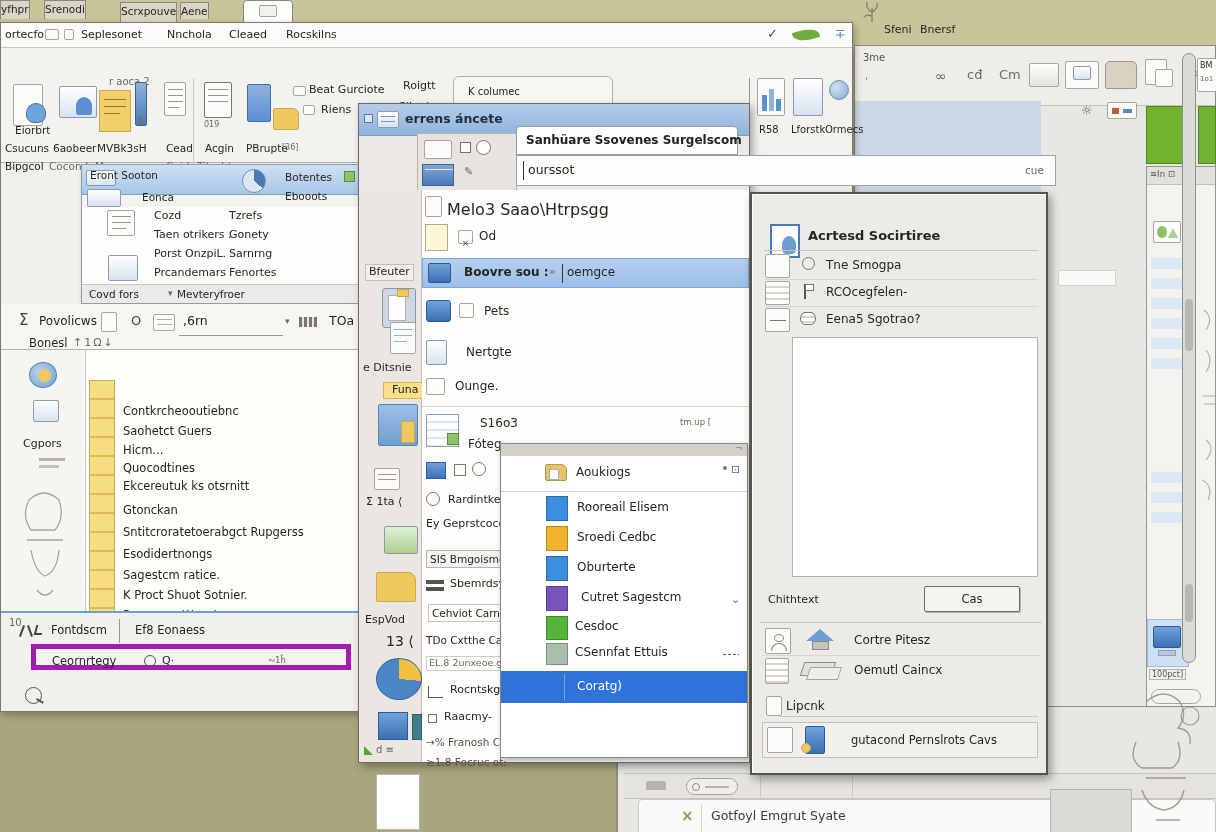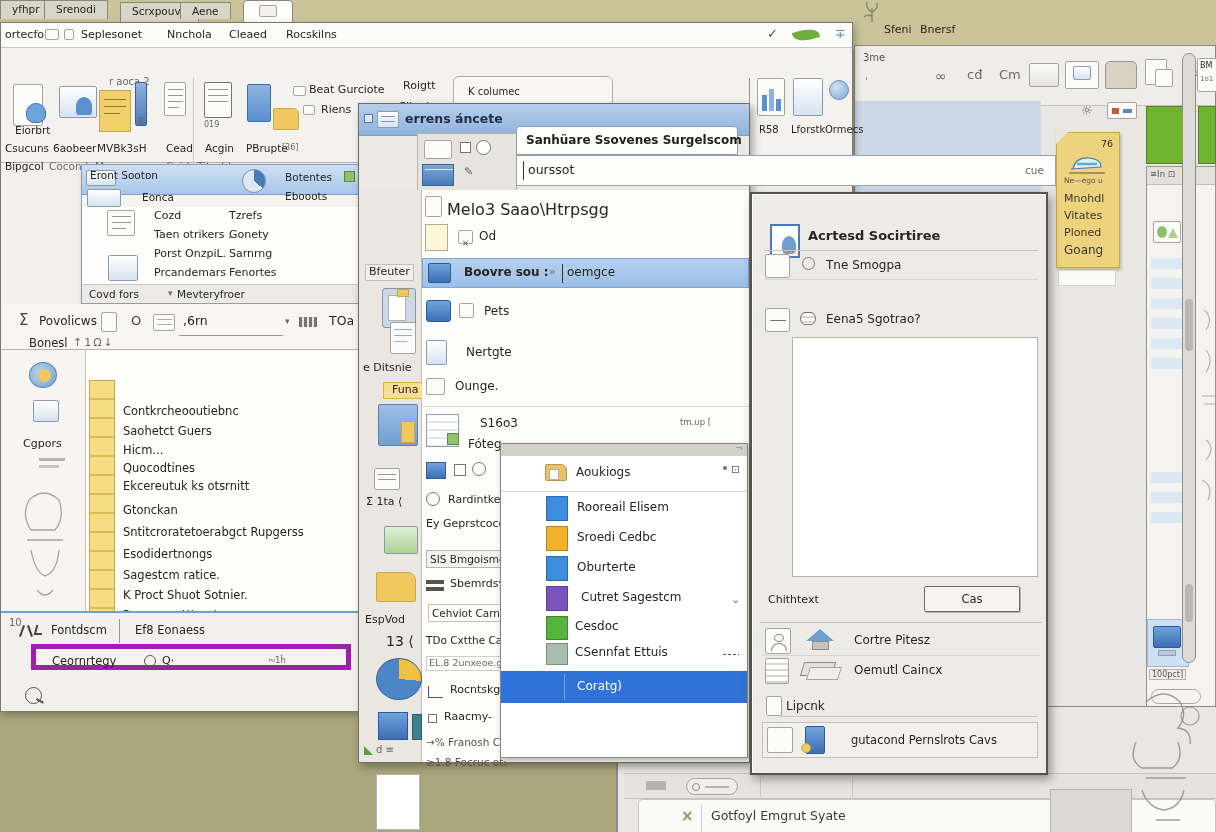--- a/index.html
+++ b/index.html
@@ -4,21 +4,21 @@
 <style>
 html,body{margin:0;padding:0}
 .scene{position:relative;width:1216px;height:832px;background:#a9a67d;overflow:hidden;font-family:"DejaVu Sans",sans-serif}
 .a{position:absolute;box-sizing:border-box}
 .t{white-space:nowrap;color:#26251f;font-size:11px;line-height:1.15;font-family:"DejaVu Sans",sans-serif}
 .win{background:#f1f0ec;border:1px solid #7b796f;box-shadow:2px 3px 7px rgba(50,50,30,.38)}
 .bx{border:1px solid #8d9aab;background:linear-gradient(#ffffff,#d6e3f2);border-radius:2px}
 .fl{border:1px solid #a6a49c;background:#fbfbf9;border-radius:2px}
 .vl{width:1px;background:#c9c7bf}
 .hl{height:1px;background:#c9c7bf}
-.tab{background:#d9d6c7;border:1px solid #8a887c;border-bottom:none;color:#26251f;font-size:10.5px;padding:2px 11px}
+.tab{background:#d9d6c7;border:1px solid #8a887c;border-bottom:none;color:#26251f;font-size:10.5px;padding:2px 0}
 .gray{color:#6b6963}
 svg{display:block}
 </style>
 </head>
 <body>
 
 <div class="scene">
 
   <div class="a" style="left:0;top:0;width:1216px;height:50px;background:#c9c49a"></div>
 
@@ -95,34 +95,20 @@
     <span class="a t" style="left:2px;top:502px;font-size:8px;color:#55534c;border:1px solid #b5b3ac;background:#f0eeea;padding:0 2px">100pct]</span>
     <div class="a" style="left:4px;top:522px;width:50px;height:15px;border:1px solid #a8a6a0;border-radius:8px"></div>
     <div class="a" style="left:8px;top:544px;width:40px;height:28px;border:1px solid #a8a6a0;border-radius:4px"></div>
   </div>
 
   <div class="a" style="left:1182px;top:53px;width:14px;height:610px;background:#dddbd6;border:1px solid #908e87;border-radius:7px;z-index:4">
     <div class="a" style="left:2px;top:245px;width:8px;height:52px;background:#b9b7b1;border-radius:4px"></div>
     <div class="a" style="left:2px;top:530px;width:8px;height:38px;background:#b9b7b1;border-radius:4px"></div>
   </div>
 
-  <div class="a" style="left: 1056px; top: 132px; width: 64px; height: 136px; border: 1px solid rgb(201, 169, 78); box-shadow: rgba(60, 50, 20, 0.3) 1px 2px 3px; z-index: 5; background: rgb(238, 211, 127);">
-    <span class="a" style="left:-1px;top:-1px;width:0;height:0;border-top:12px solid #e9e7e3;border-right:12px solid transparent"></span>
-    <span class="a t" style="left:44px;top:6px;font-size:9.5px">76</span>
-    <svg class="a" width="44" height="30" style="left:8px;top:18px" viewBox="0 0 44 30">
-        <path d="M8 18 Q10 6 24 7 Q36 8 36 16 L6 18 Z" fill="#dff0f6" stroke="#4a7fa8" stroke-width="1.2"></path>
-        <path d="M12 13 H32" stroke="#57b0cf" stroke-width="2.5" fill="none"></path>
-        <path d="M4 22 H40" stroke="#55534c" stroke-width="1" fill="none"></path>
-      </svg>
-    <span class="a t" style="left:7px;top:44px;font-size:7.5px;color:#55534c">Ne—ego u</span>
-    <span class="a t" style="left:7px;top:60px;font-size:11px;color:#3a382f">Mnohdl</span>
-    <span class="a t" style="left:7px;top:77px;font-size:11px;color:#3a382f">Vitates</span>
-    <span class="a t" style="left:7px;top:94px;font-size:11px;color:#3a382f">Ploned</span>
-    <span class="a t" style="left:7px;top:111px;font-size:12px;color:#3a382f">Goang</span>
-  </div>
   <div class="a" style="left:1058px;top:270px;width:58px;height:16px;background:#fafaf8;border:1px solid #d5d3cd;z-index:5"></div>
 
   <div class="a win" style="left:0;top:22px;width:853px;height:690px;z-index:2">
 
     <div class="a" style="left:0;top:0;width:851px;height:25px;background:#fbfbf9;border-bottom:1px solid #c8c6bf">
       <span class="a t" style="left:4px;top:6px">ortecfoi</span>
       <span class="a fl" style="left:44px;top:6px;width:14px;height:11px"></span>
       <span class="a fl" style="left:63px;top:6px;width:10px;height:11px"></span>
       <span class="a t" style="left:80px;top:6px">Seplesonet</span>
       <span class="a t" style="left:166px;top:6px">Nnchola</span>
@@ -490,20 +476,27 @@
       <span class="a" style="left:10px;top:10px;width:14px;height:18px;background:#6f9fce;border-radius:50% 50% 30% 30%"></span>
     </span>
     <span class="a t" style="left:56px;top:35px;font-size:13px;font-weight:600">Acrtesd Socirtiree</span>
 
     <div class="a" style="left:12px;top:56px;width:274px;height:86px;border-top:1px solid #c6c3bc">
       <div class="a" style="left:0;top:2px;width:274px;height:27px;border-bottom:1px solid #d8d5cf">
         <span class="a fl" style="left:1px;top:1px;width:25px;height:24px"></span>
         <span class="a" style="left:38px;top:4px;width:13px;height:13px;border:1.4px solid #77756d;border-radius:50%"></span>
         <span class="a t" style="left:62px;top:6px;font-size:12px">Tne Smogpa</span>
       </div>
+      <div class="a" style="left:0;top:29px;width:274px;height:27px;border-bottom:1px solid #d8d5cf">
+        <span class="a fl" style="left:1px;top:1px;width:25px;height:24px;background:repeating-linear-gradient(180deg,#fdfdfa 0 4px,#d8d5cf 4px 6px)"></span>
+        <span class="a" style="left:40px;top:4px;width:1.5px;height:15px;background:#55534c">
+            <span class="a" style="left:1px;top:0;width:9px;height:7px;background:#fdfdfa;border:1px solid #77756d"></span>
+          </span>
+        <span class="a t" style="left:62px;top:6px;font-size:12px">RCOcegfelen-</span>
+      </div>
       <div class="a" style="left:0;top:56px;width:274px;height:27px">
         <span class="a fl" style="left:1px;top:1px;width:25px;height:24px">
             <span class="a hl" style="left:4px;top:11px;width:16px;background:#77756d"></span>
           </span>
         <span class="a" style="left:36px;top:5px;width:16px;height:13px;border:1px solid #77756d;border-radius:40%/60%;background:repeating-linear-gradient(180deg,#fdfdfa 0 3px,#d8d5cf 3px 5px)"></span>
         <span class="a t" style="left:62px;top:6px;font-size:12px">Eena5 Sgotrao?</span>
       </div>
     </div>
 
     <div class="a" style="left:40px;top:143px;width:246px;height:240px;background:#fff;border:1px solid #b5b2aa"></div>

